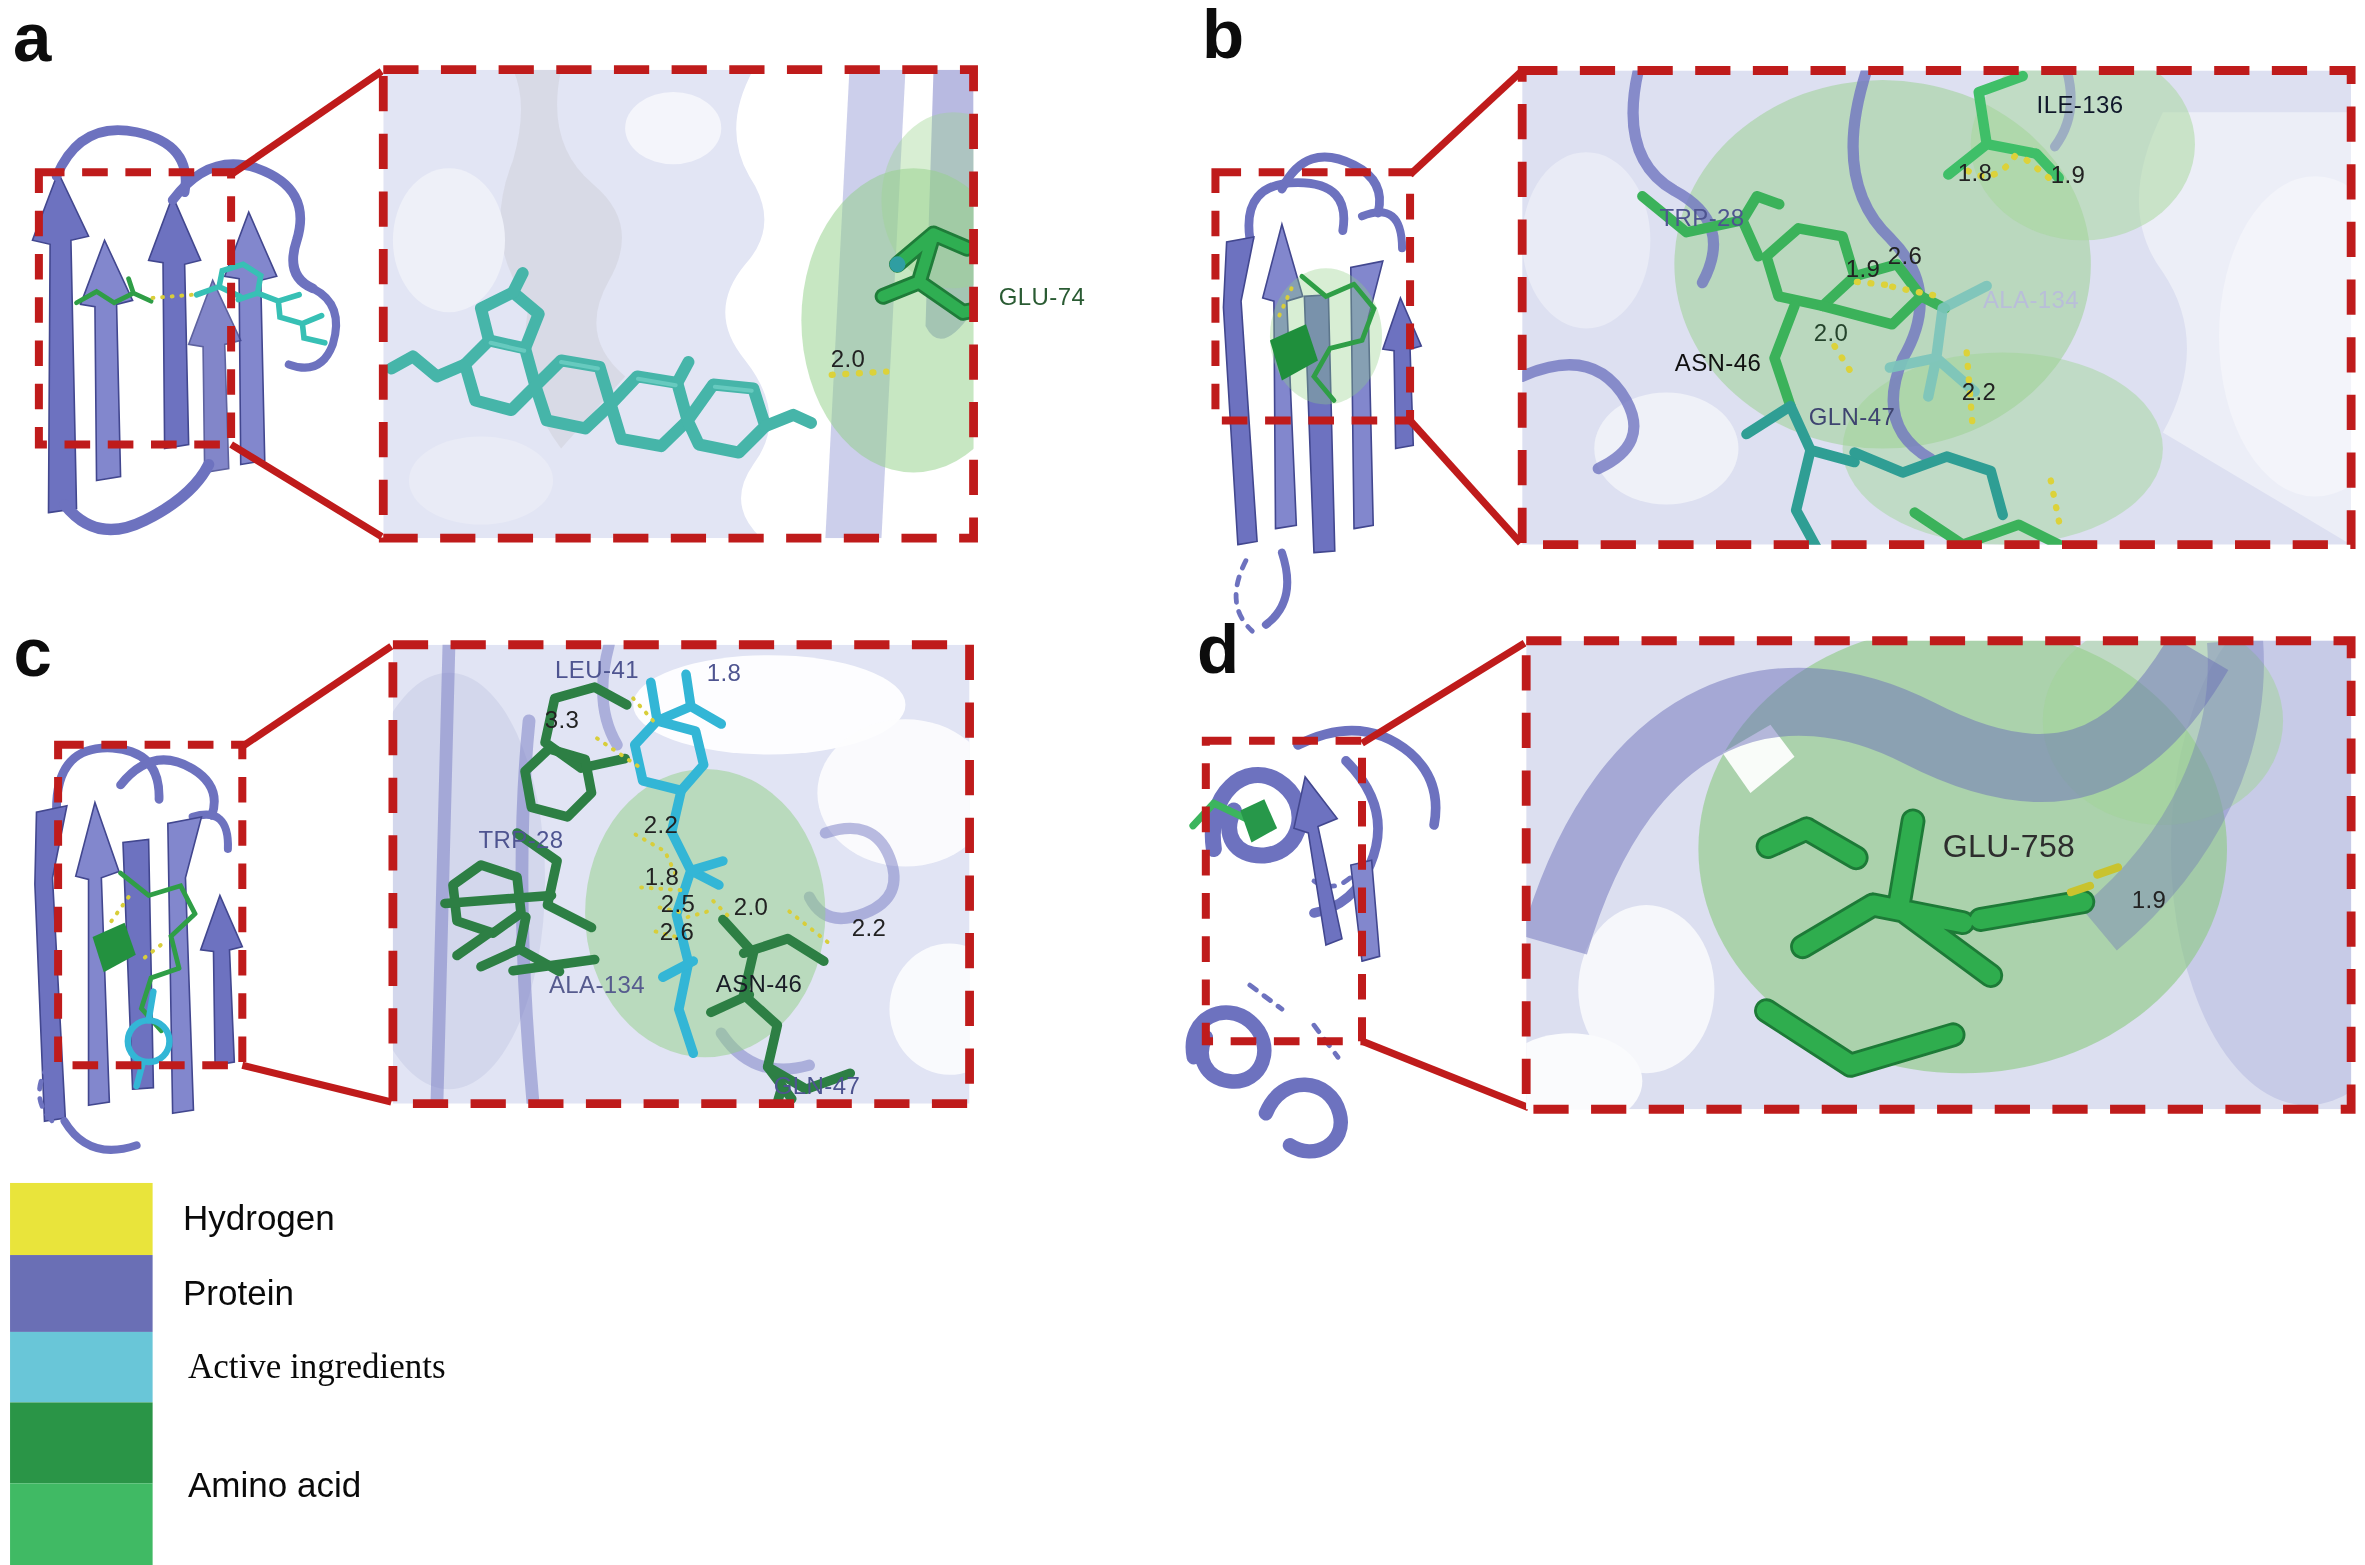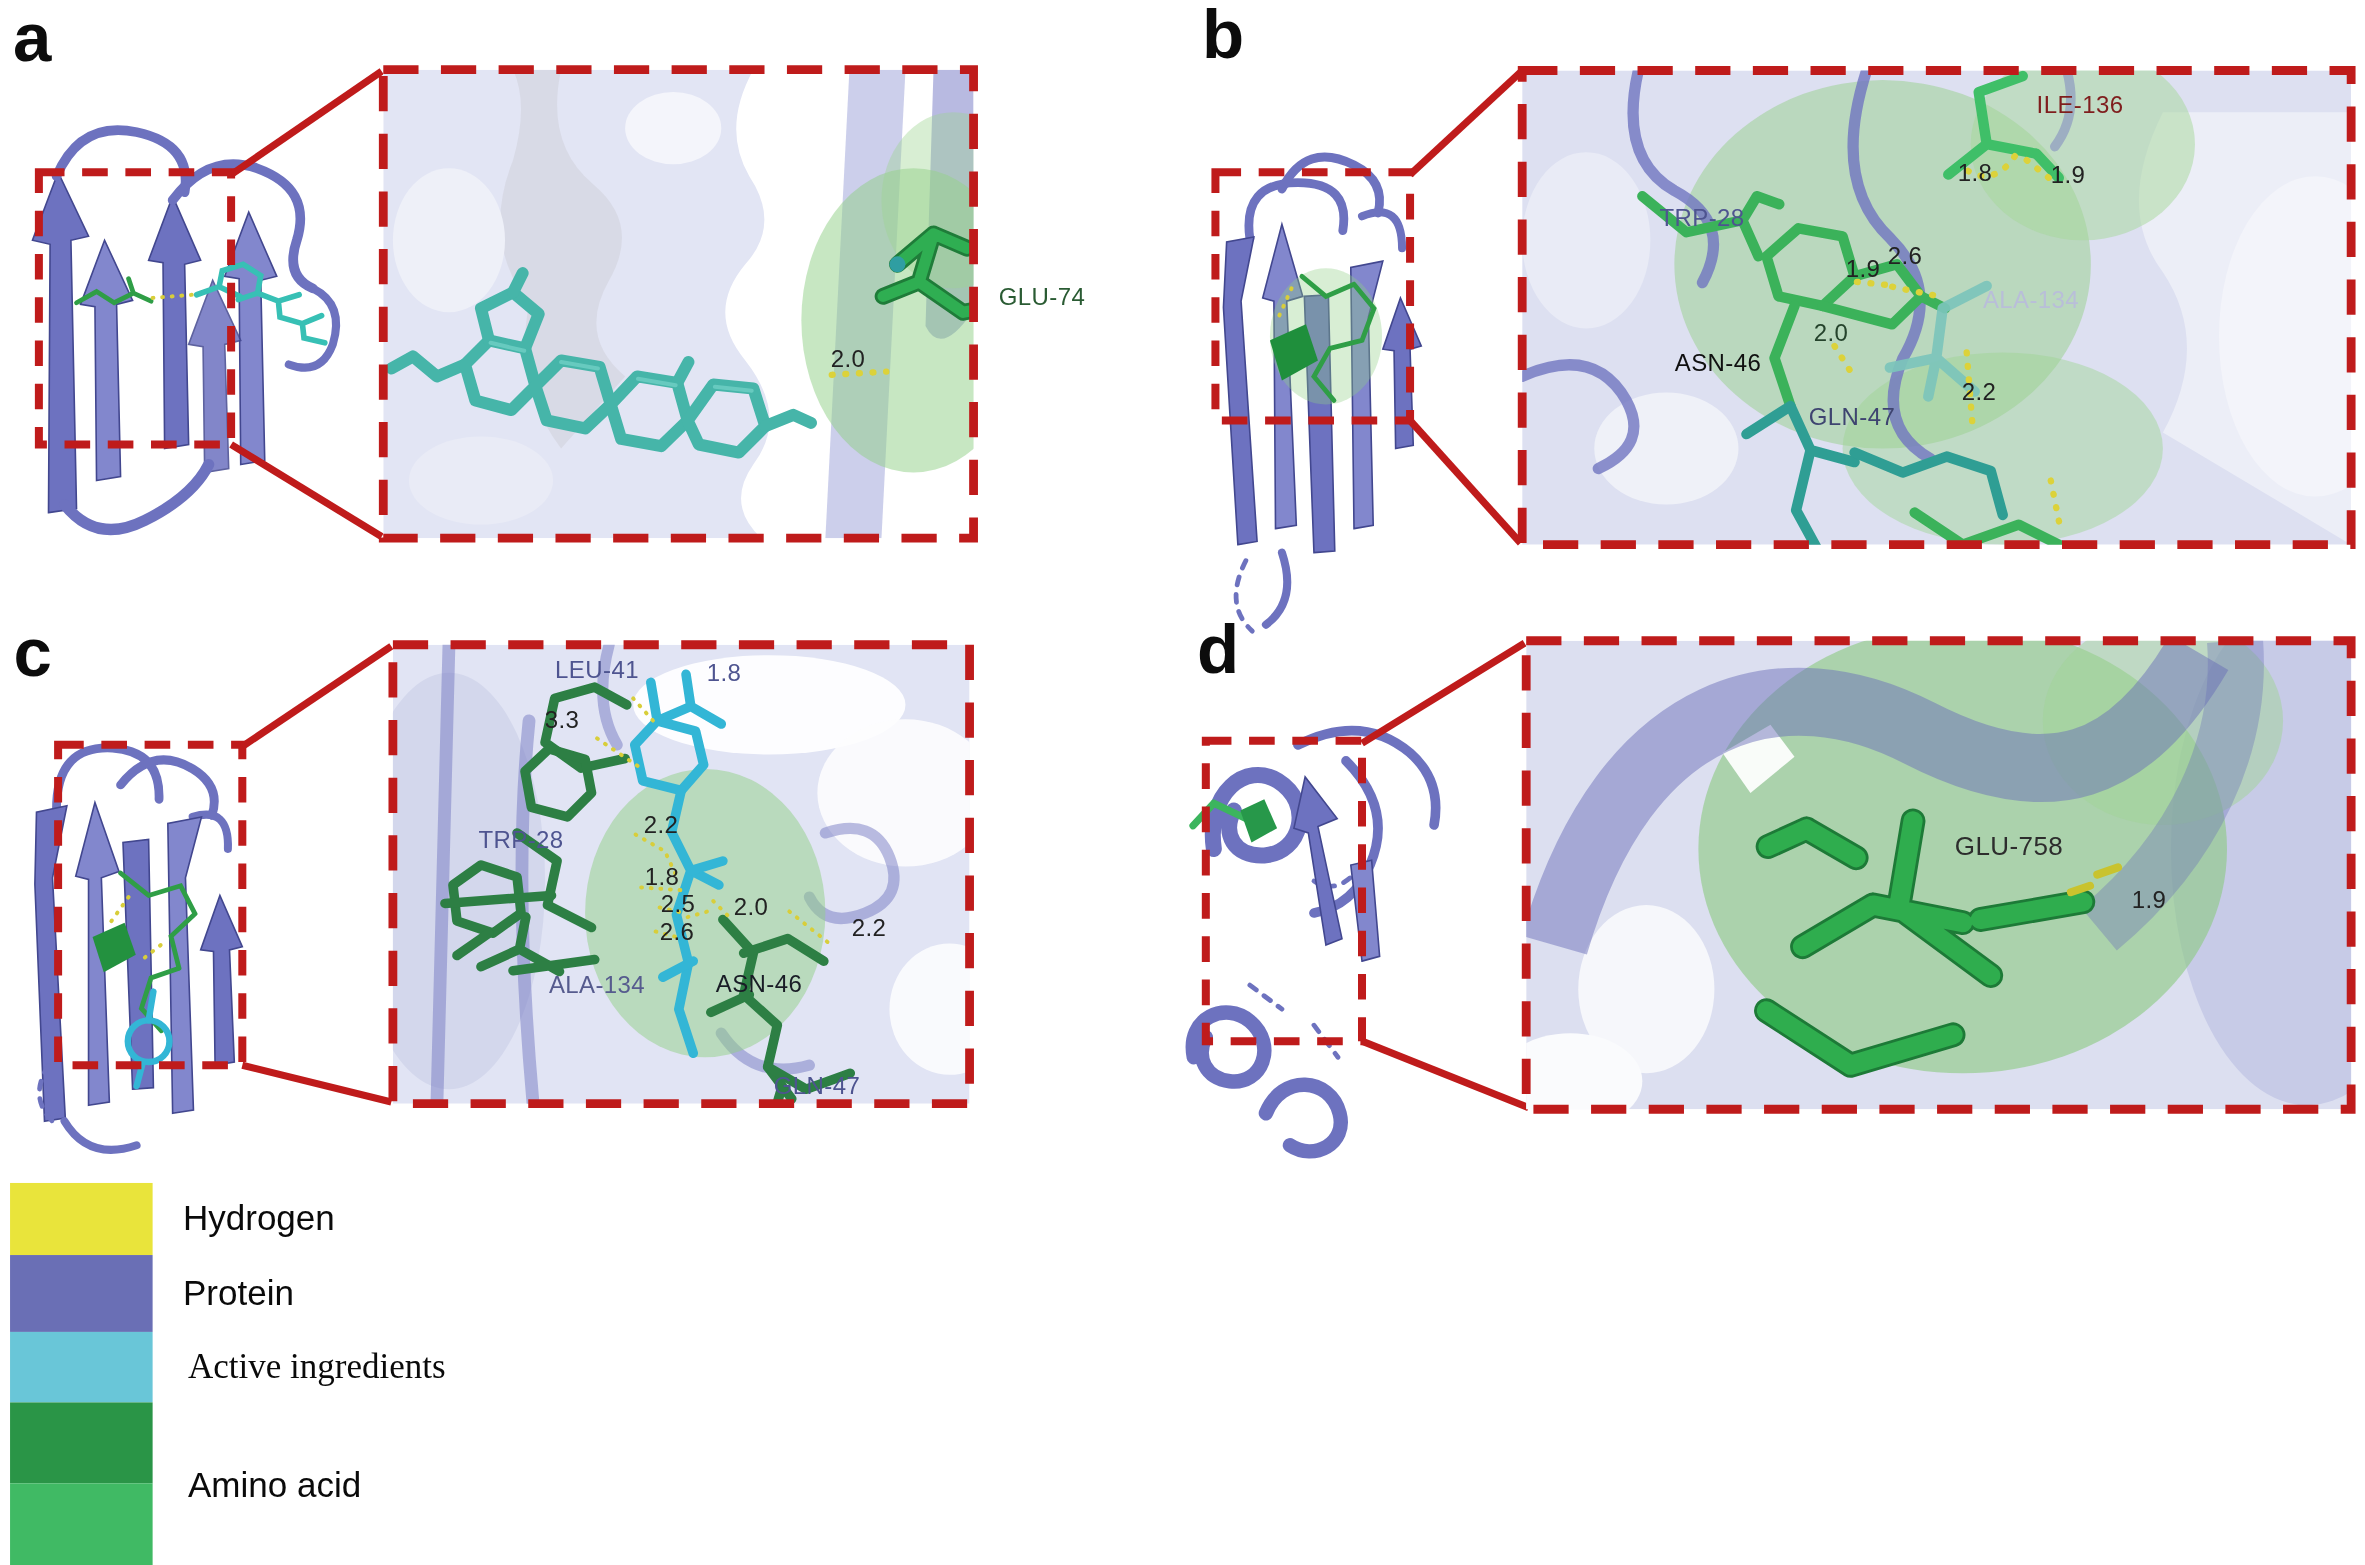--- a/index.html
+++ b/index.html
@@ -282,21 +282,21 @@
 
 <span class="panel-letter" style="left:13px;top:3.2px;">a</span>
 <span class="panel-letter" style="left:1202px;top:0px;">b</span>
 <span class="panel-letter" style="left:13.6px;top:618px;">c</span>
 <span class="panel-letter" style="left:1197px;top:615px;">d</span>
 
 <span class="lbl" style="left:1042px;top:297px;color:#2a5b33;">GLU-74</span>
 <span class="lbl" style="left:848px;top:359px;">2.0</span>
 
 <span class="lbl" style="left:1702px;top:218px;color:#4e5490;">TRP-28</span>
-<span class="lbl" style="left:2080px;top:105px;color:#7f1d1d;">ILE-136</span>
+<span class="lbl" style="left:2080px;top:105px;color:#0f172a;">ILE-136</span>
 <span class="lbl" style="left:1975px;top:173px;">1.8</span>
 <span class="lbl" style="left:2068px;top:175px;">1.9</span>
 <span class="lbl" style="left:1863px;top:269px;">1.9</span>
 <span class="lbl" style="left:1905px;top:256px;">2.6</span>
 <span class="lbl" style="left:2031px;top:300px;color:#b9bed9;">ALA-134</span>
 <span class="lbl" style="left:1718px;top:363px;color:#101010;">ASN-46</span>
 <span class="lbl" style="left:1831px;top:333px;color:#25432c;">2.0</span>
 <span class="lbl" style="left:1852px;top:417px;color:#3e4470;">GLN-47</span>
 <span class="lbl" style="left:1979px;top:392px;">2.2</span>
 
@@ -307,21 +307,21 @@
 <span class="lbl" style="left:661px;top:825px;">2.2</span>
 <span class="lbl" style="left:662px;top:877px;">1.8</span>
 <span class="lbl" style="left:678px;top:904px;">2.5</span>
 <span class="lbl" style="left:751px;top:907px;">2.0</span>
 <span class="lbl" style="left:677px;top:932px;">2.6</span>
 <span class="lbl" style="left:869px;top:928px;">2.2</span>
 <span class="lbl" style="left:597px;top:985px;color:#565b8e;">ALA-134</span>
 <span class="lbl" style="left:759px;top:984px;color:#191c26;">ASN-46</span>
 <span class="lbl" style="left:817px;top:1086px;color:#4e5490;">GLN-47</span>
 
-<span class="lbl" style="left:2009px;top:846px;color:#2d2d2d;font-size:26px;">GLU-758</span>
+<span class="lbl" style="left:2009px;top:846px;color:#2d2d2d;font-size:32px;">GLU-758</span>
 <span class="lbl" style="left:2149px;top:900px;">1.9</span>
 
 <span class="legend-label" style="left:183px;top:1218px;">Hydrogen</span>
 <span class="legend-label" style="left:183px;top:1293px;text-align:right;">Protein</span>
 <span class="legend-label" style="left:188px;top:1367px;font-family:Liberation Serif, serif;">Active ingredients</span>
 <span class="legend-label" style="left:188px;top:1443px;margin-top:42px;">Amino acid</span>
 
 </div>
 
 

